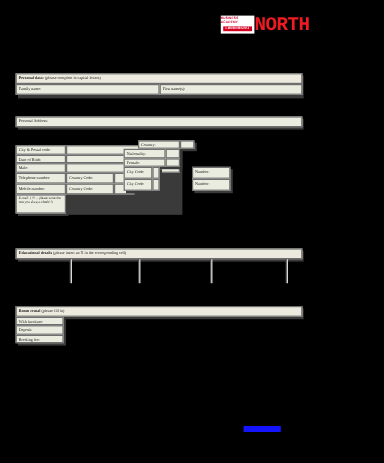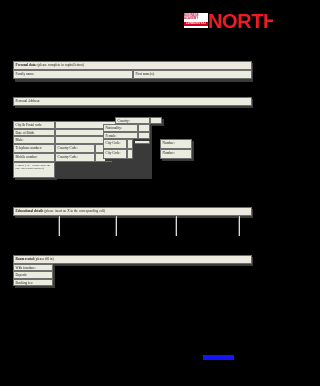--- a/index.html
+++ b/index.html
@@ -36,23 +36,23 @@
     transform:scaleY(1.1);
   }
   .logo-badge .l2{
     margin-top:1.5px;
     background:#d8001f;color:#fff;
     font-family:"Liberation Sans",sans-serif;
     font-size:2.6px;letter-spacing:.18px;
     padding:0.6px 2px;font-weight:bold;
   }
   .logo-word{
-    font-family:Liberation Sans, sans-serif;
+    font-family:Liberation Mono, monospace;
     font-weight:bold;
-    font-size:20px;
+    font-size:16px;
     color:#ef1b23;
     letter-spacing:-0.4px;
     line-height:16px;
     margin-left:0px;
   }
   .cell{
     background:#e9ecdf;
     border:0.6px solid #6f6f6f;
     font-size:3.4px;
     line-height:4.2px;

